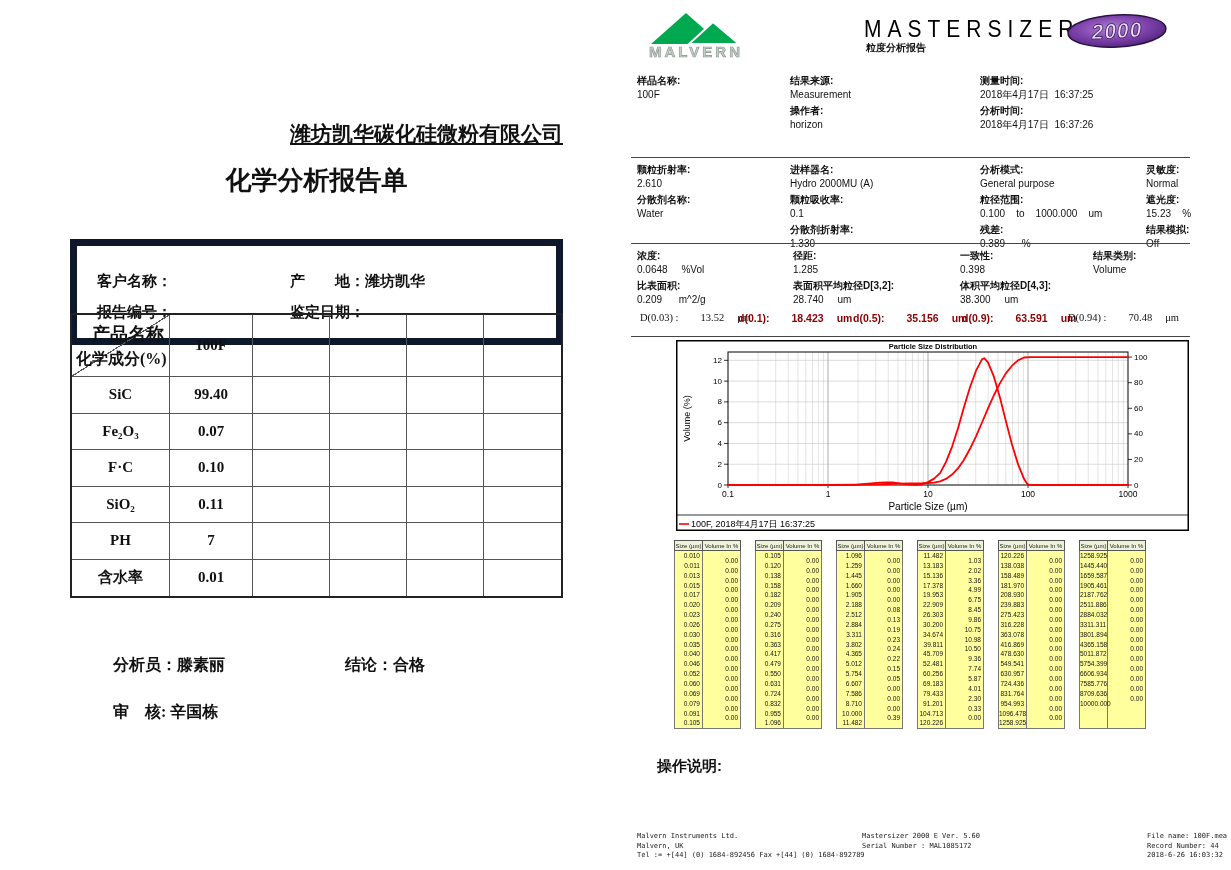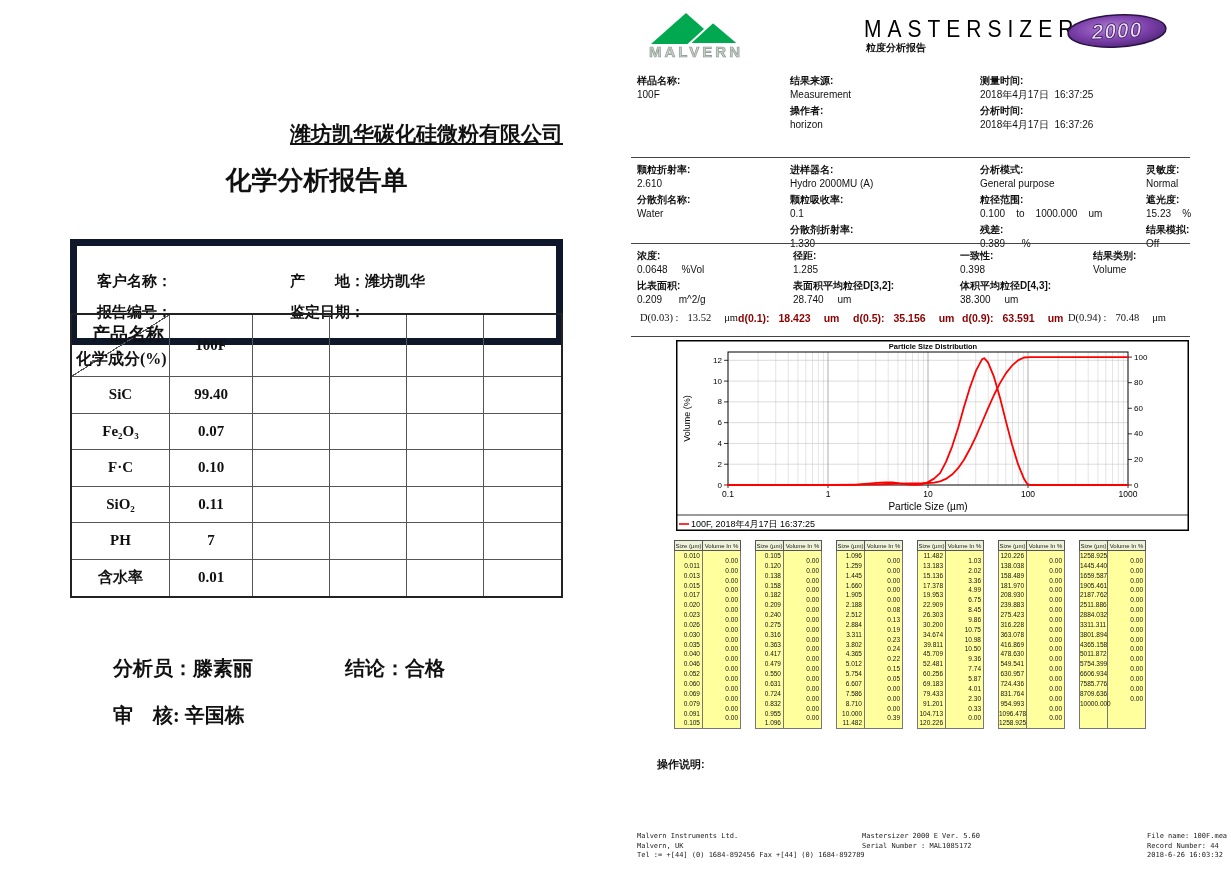--- a/index.html
+++ b/index.html
@@ -14,47 +14,47 @@
   .info-line{position:absolute;font-size:15px;font-weight:bold;white-space:pre;}
   #chem-table{left:70px;top:313px;width:493px;height:285px;border:2px solid #222;box-sizing:border-box;
     display:grid;grid-template-columns:98px 83px 77px 77px 77px 1fr;grid-template-rows:62px repeat(6,1fr);}
   .ct-cell{border-right:1px solid #555;border-bottom:1px solid #555;display:flex;align-items:center;justify-content:center;
     font-family:"Liberation Serif","DejaVu Serif",serif;font-weight:bold;font-size:15px;box-sizing:border-box;}
   .ct-cell:nth-child(6n){border-right:none;}
   .ct-cell:nth-child(n+37){border-bottom:none;}
   .ct-diag{position:relative;background:linear-gradient(to bottom right,transparent 49.5%,#555 49.5%,#555 50.6%,transparent 50.6%);}
   .ct-diag .dt{position:absolute;top:7px;right:5px;font-size:18px;}
   .ct-diag .db{position:absolute;bottom:6px;left:4px;font-size:16px;}
-  .sign{font-size:20px;font-weight:bold;white-space:pre;}
+  .sign{font-size:16px;font-weight:bold;white-space:pre;}
 
   
   .ms-title{left:864px;top:16px;font-size:21px;letter-spacing:6px;color:#000;transform:scaleY(1.12);transform-origin:top left;white-space:nowrap;}
   .report-title{left:866px;top:41px;font-size:10px;font-weight:bold;}
   .sep{height:0;border-top:1px solid #444;left:631px;width:559px;}
   .lv-col{position:absolute;width:170px;}
   .lv-pair{margin-bottom:2px;}
   .lv-label{font-size:10px;font-weight:bold;line-height:14px;white-space:pre;}
   .lv-value{font-size:10px;line-height:14px;min-height:14px;white-space:pre;}
   .d-group{position:absolute;top:312px;font-size:10.5px;white-space:pre;}
   .d-black{font-family:"Liberation Serif","DejaVu Serif",serif;color:#111;}
   .d-red{color:#8b0000;font-weight:bold;}
-  .d-group .dv{margin-left:9px;} .d-group .du{margin-left:13px;}
+  .d-group .dv{margin-left:22px;} .d-group .du{margin-left:13px;}
 
   #psd-chart{left:676px;top:340px;}
   #size-tables{left:674px;top:540px;width:515px;height:192px;}
   .pst{position:absolute;top:0;width:67px;height:190px;}
   .pst-head{display:flex;height:11px;}
   .pst-head div{background:#eef2d8;border:1px solid #555;box-sizing:border-box;font-size:6px;display:flex;align-items:center;justify-content:center;color:#222;}
   .pst-h1{width:29px;} .pst-h2{width:39px;margin-left:-1px;}
   .pst-body{display:flex;height:178px;background:#ffff9e;border:1px solid #777;border-top:none;box-sizing:border-box;}
   .pst-cs{width:28px;border-right:1px solid #777;box-sizing:border-box;}
   .pst-cv{flex:1;padding-top:4.9px;box-sizing:border-box;}
   .pst-cell{height:9.85px;line-height:9.85px;font-size:6.5px;text-align:right;padding-right:2px;color:#111;}
 
-  .op-label{left:657px;top:757px;font-size:11px;font-weight:bold;}
+  .op-label{left:657px;top:757px;font-size:15px;font-weight:bold;}
   .ft-col{position:absolute;top:832px;font-family:"DejaVu Sans Mono","Liberation Mono",monospace;font-size:7px;line-height:9.5px;color:#222;white-space:pre;}
 </style>
 </head>
 <body>
 
 <section>
   <div class="abs serif company-title">潍坊凯华碳化硅微粉有限公司</div>
   <div class="abs serif doc-title">化学分析报告单</div>
 
   <div class="abs info-box">

